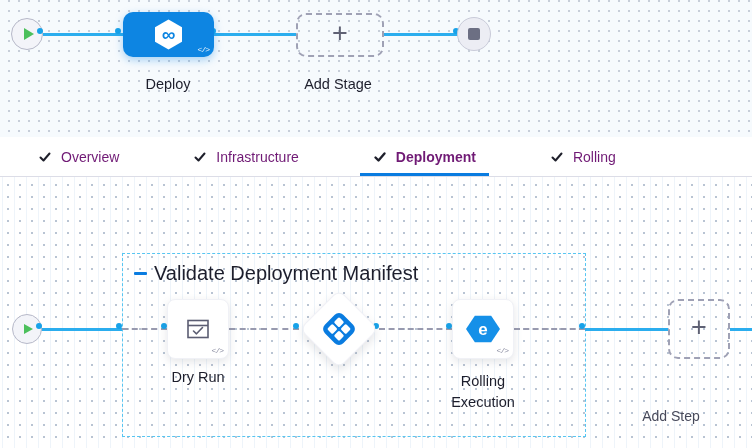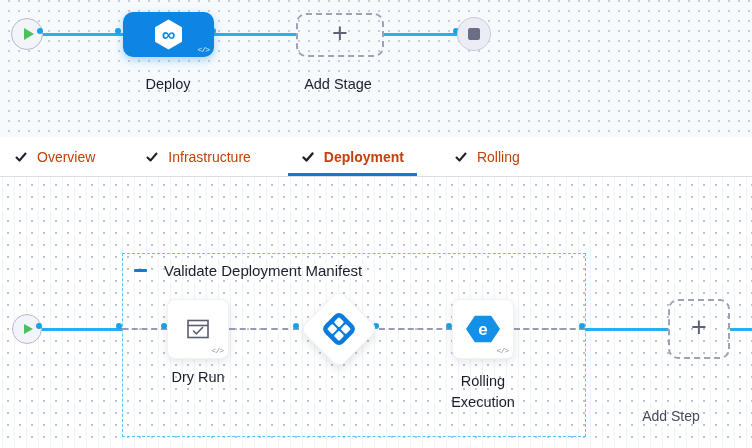--- a/index.html
+++ b/index.html
@@ -47,32 +47,32 @@
     display:flex; align-items:center; justify-content:center; }
   .plus { font-size:27px; font-weight:300; color:#5f6174; line-height:1; margin-top:-3px; }
 
   .node-label { position:absolute; text-align:center; font-size:14.5px;
     color:#1d1e2c; line-height:21px; }
 
   
   #tab-bar { height:40px; background:#fff; border-bottom:1px solid #dcdde7;
     display:flex; align-items:stretch; padding-left:1px; position:relative; }
   .tab { display:flex; align-items:center; gap:9px; padding:0 13px; margin-right:24px;
-    font-size:14px; color:#c2410c; cursor:pointer; border-bottom:3px solid transparent;
-    padding-top:3px; }
+    font-size:14px; color:#701a75; cursor:pointer; border-bottom:3px solid transparent;
+    padding-top:3px;margin-left:24px; }
   .tab.active { font-weight:bold; border-bottom-color:#0a7ce0; }
   .tab svg { flex:0 0 auto; }
 
   
   #step-group { position:absolute; left:122px; top:76px; width:464px; height:184px;
     border:1px dashed #57c6f2; }
   #step-group-header { position:absolute; left:11px; top:8px; display:flex;
     align-items:center; gap:7px; }
   .dash-icon { width:13px; height:3px; background:#0a7ce0; border-radius:1px; }
-  #step-group-title { font-size:15px; font-weight:500; color:#1d1e2c; white-space:nowrap;margin-left:10px; }
+  #step-group-title { font-size:20px; font-weight:500; color:#1d1e2c; white-space:nowrap; }
 
   .step-box { position:absolute; width:62px; height:60px; background:#fff;
     border-radius:8px; border:1px solid #f0f1f6;
     box-shadow:0 3px 8px rgba(96,97,112,.16);
     display:flex; align-items:center; justify-content:center; }
   .diamond { position:absolute; width:56px; height:56px; background:#fff;
     border-radius:8px; transform:rotate(45deg); border:1px solid #f0f1f6;
     box-shadow:3px 3px 8px rgba(96,97,112,.16); }
   .diamond-icon { position:absolute; display:flex; align-items:center; justify-content:center; }
   .rolling-hex { width:34px; height:29px; background:#1590e8;

